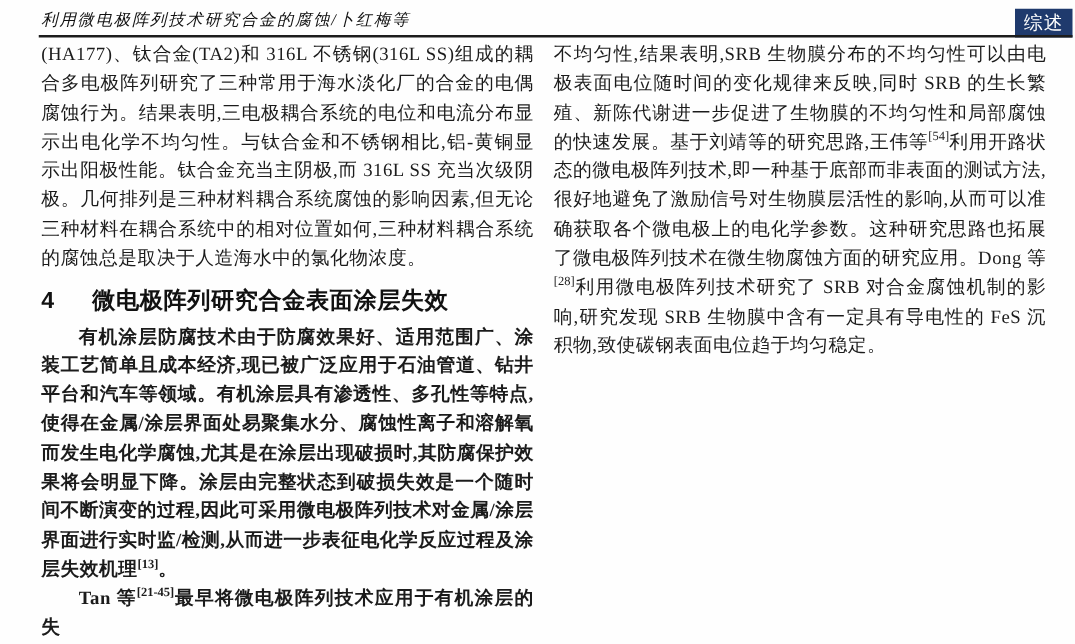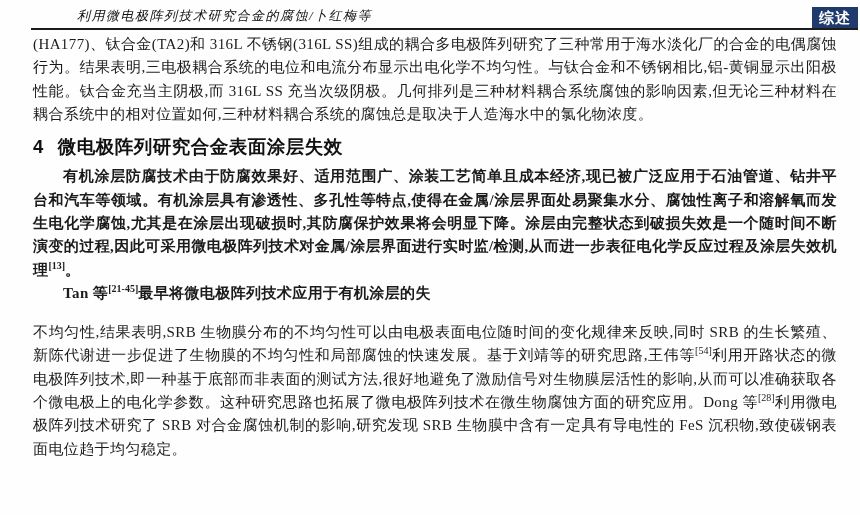--- a/index.html
+++ b/index.html
@@ -15,21 +15,20 @@
     width: 860px;
     height: 515px;
     background: #fefefe;
     color: #1b1b1b;
     font-family: "Liberation Serif", "DejaVu Serif", serif;
   }
   .header {
     position: absolute;
     top: 0; left: 0; right: 0;
     height: 44px;
-    margin-left: 44px;
   }
   .running-title {
     position: absolute;
     left: 33px;
     top: 7px;
     font-style: italic;
     font-size: 13px;
     letter-spacing: 1.5px;
     color: #111111;
     white-space: nowrap;
@@ -45,34 +44,33 @@
   .badge {
     position: absolute;
     right: 2px;
     top: 7px;
     width: 46px;
     height: 23px;
     background: #1f3a6d;
     color: #ffffff;
     font-family: "Liberation Sans", "DejaVu Sans", sans-serif;
     font-size: 15px;
-    font-weight: bold;
+    font-weight: normal;
     display: flex;
     align-items: center;
     justify-content: center;
     letter-spacing: 1px;
   }
   .columns {
     position: absolute;
     top: 33px;
     left: 33px;
     right: 23px;
     display: flex;
     gap: 16px;
-    flex-direction: column;
   }
   .col {
     flex: 1 1 0;
     min-width: 0;
   }
   .para {
     margin: 0;
     font-size: 15px;
     line-height: 23.3px;
     text-align: justify;
@@ -93,21 +91,21 @@
     margin: 9px 0 7px 0;
     font-family: "Liberation Sans", "DejaVu Sans", sans-serif;
     font-size: 18.5px;
     font-weight: bold;
     color: #111111;
     letter-spacing: 0.5px;
     line-height: 1.25;
     white-space: nowrap;
   }
   .heading .heading-title {
-    margin-left: 14px;
+    margin-left: 30px;
   }
 </style>
 </head>
 <body>
 
 <div class="page">
 
   <header class="header">
     <span class="running-title">利用微电极阵列技术研究合金的腐蚀/卜红梅等</span>
     <span class="badge">综述</span>

